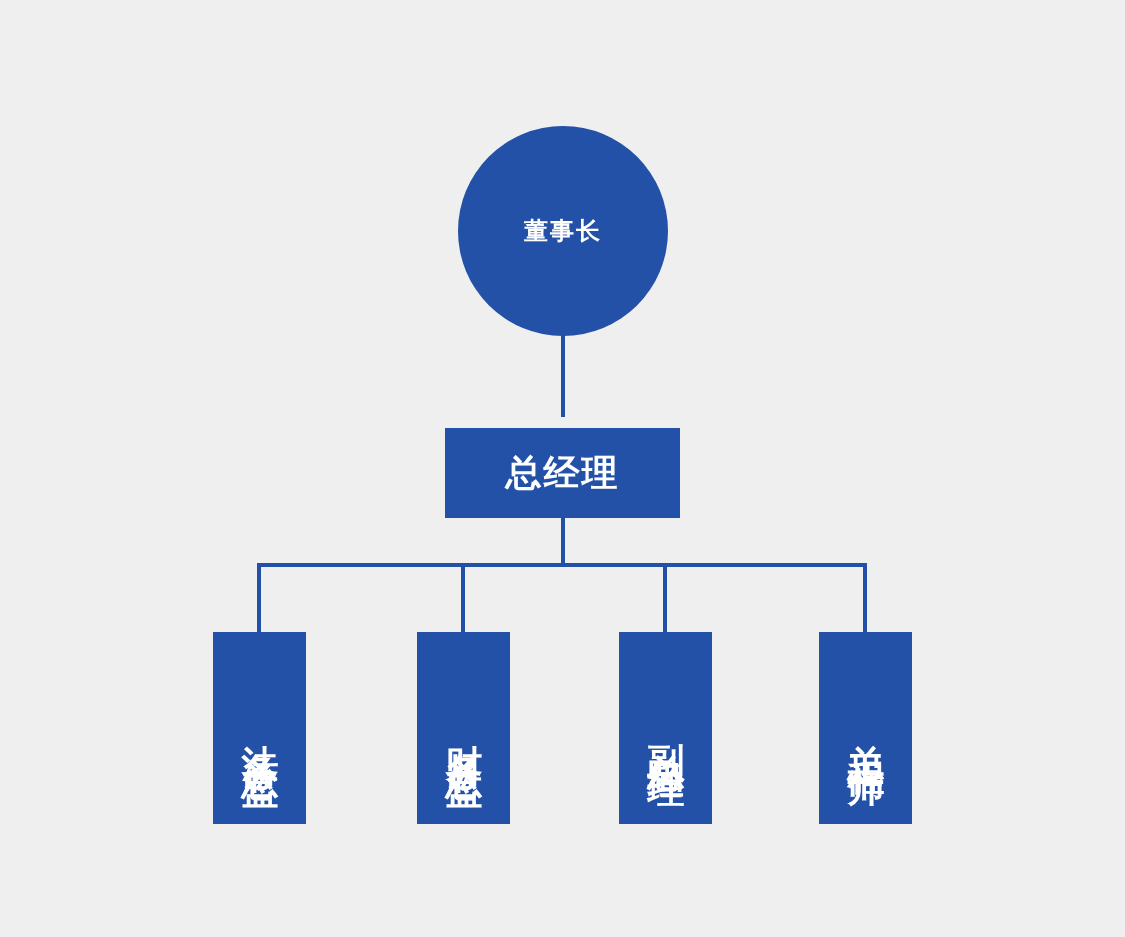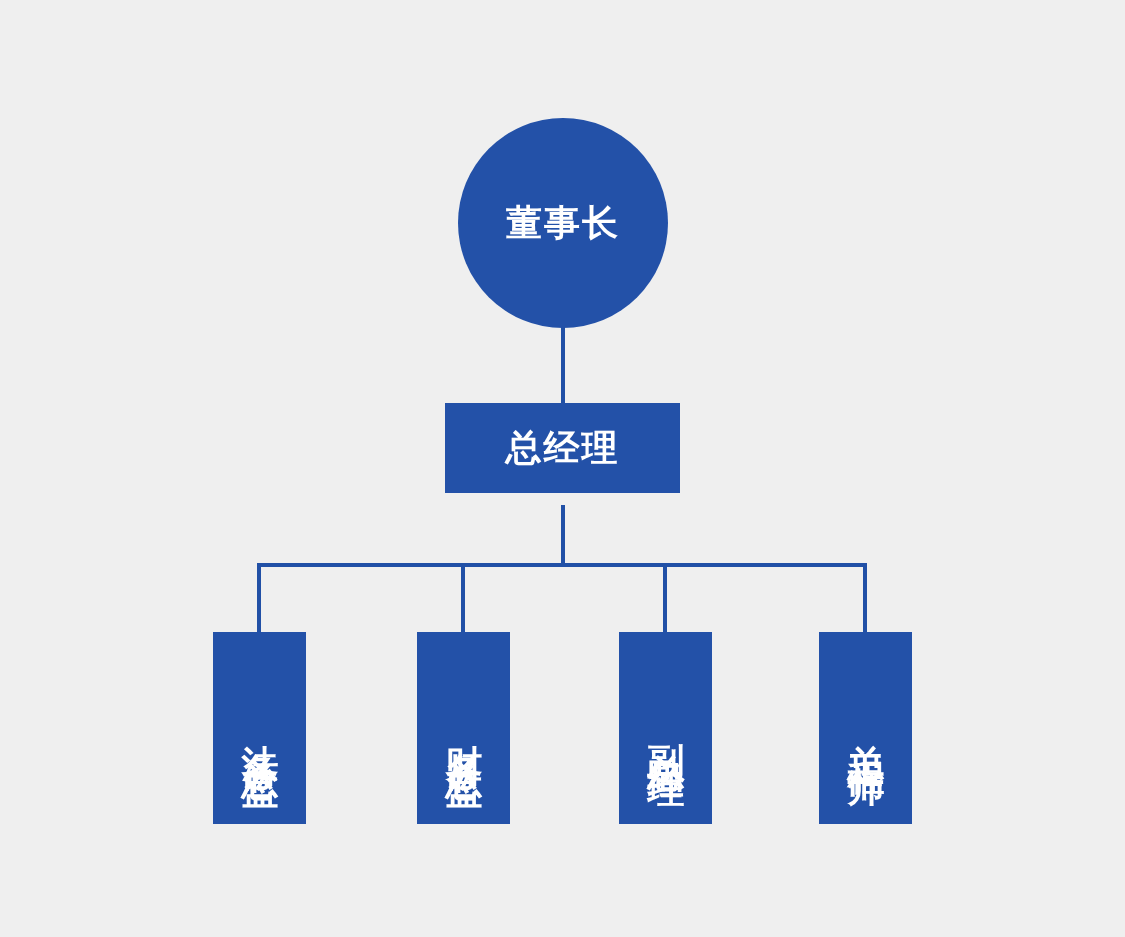--- a/index.html
+++ b/index.html
@@ -25,31 +25,31 @@
     color: var(--node-text, #ffffff);
     display: flex;
     align-items: center;
     justify-content: center;
     font-weight: bold;
     box-sizing: border-box;
     text-align: center;
   }
   .node-circle {
     left: 458px;
-    top: 118px;
+    top: 126px;
     width: 210px;
     height: 210px;
     border-radius: 50%;
-    font-size: 36px;
+    font-size: 24px;
     letter-spacing: 2px;
     font-family: Liberation Serif, serif;
   }
   .node-gm {
     left: 445px;
-    top: 403px;
+    top: 428px;
     width: 235px;
     height: 90px;
     font-size: 36px;
     letter-spacing: 2px;
   }
   .node-child {
     top: 632px;
     width: 93px;
     height: 192px;
     writing-mode: vertical-rl;

